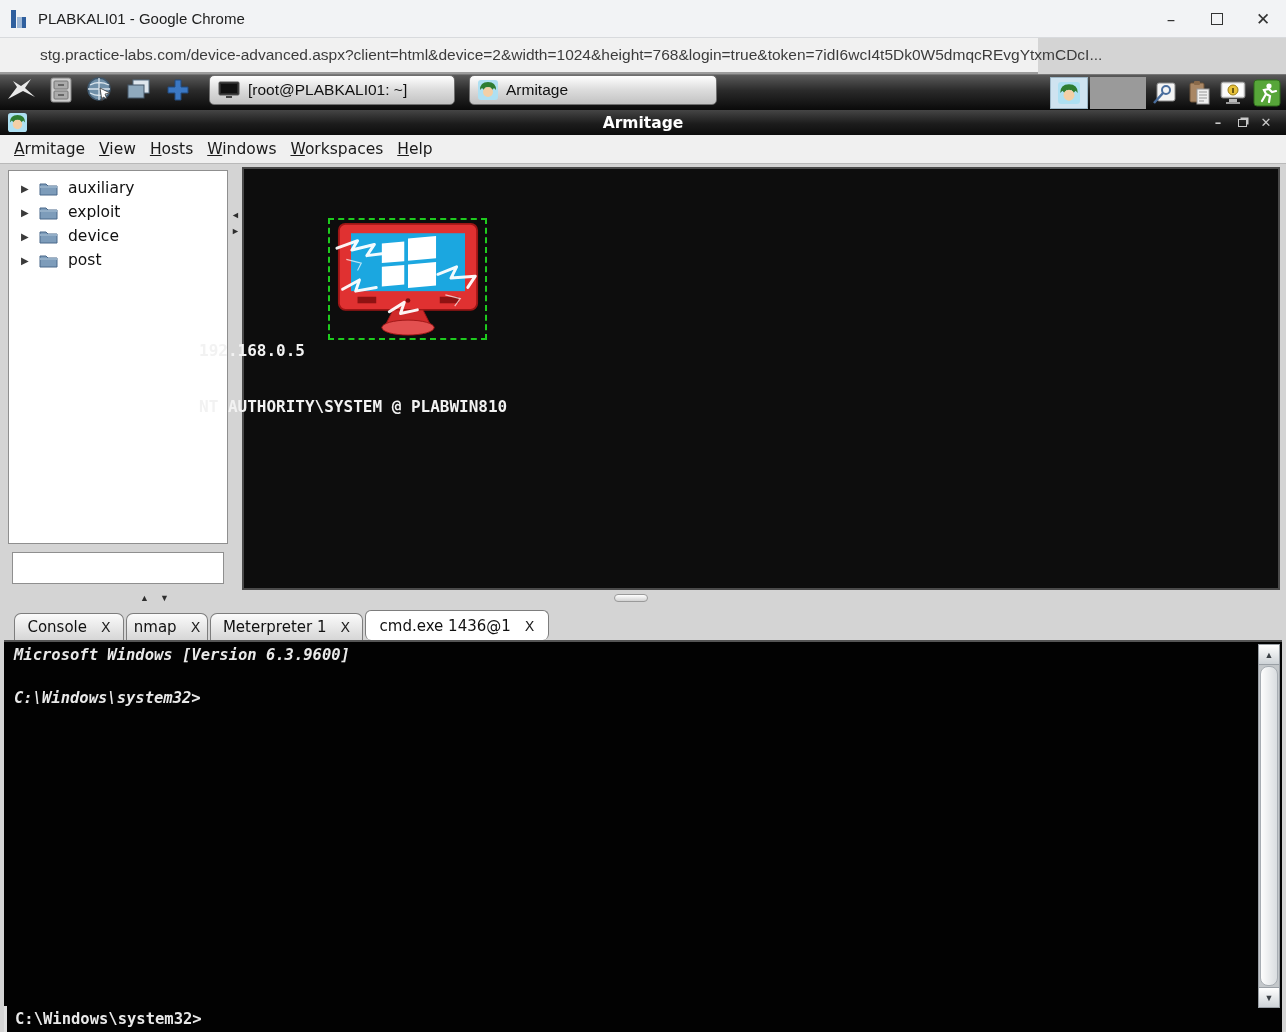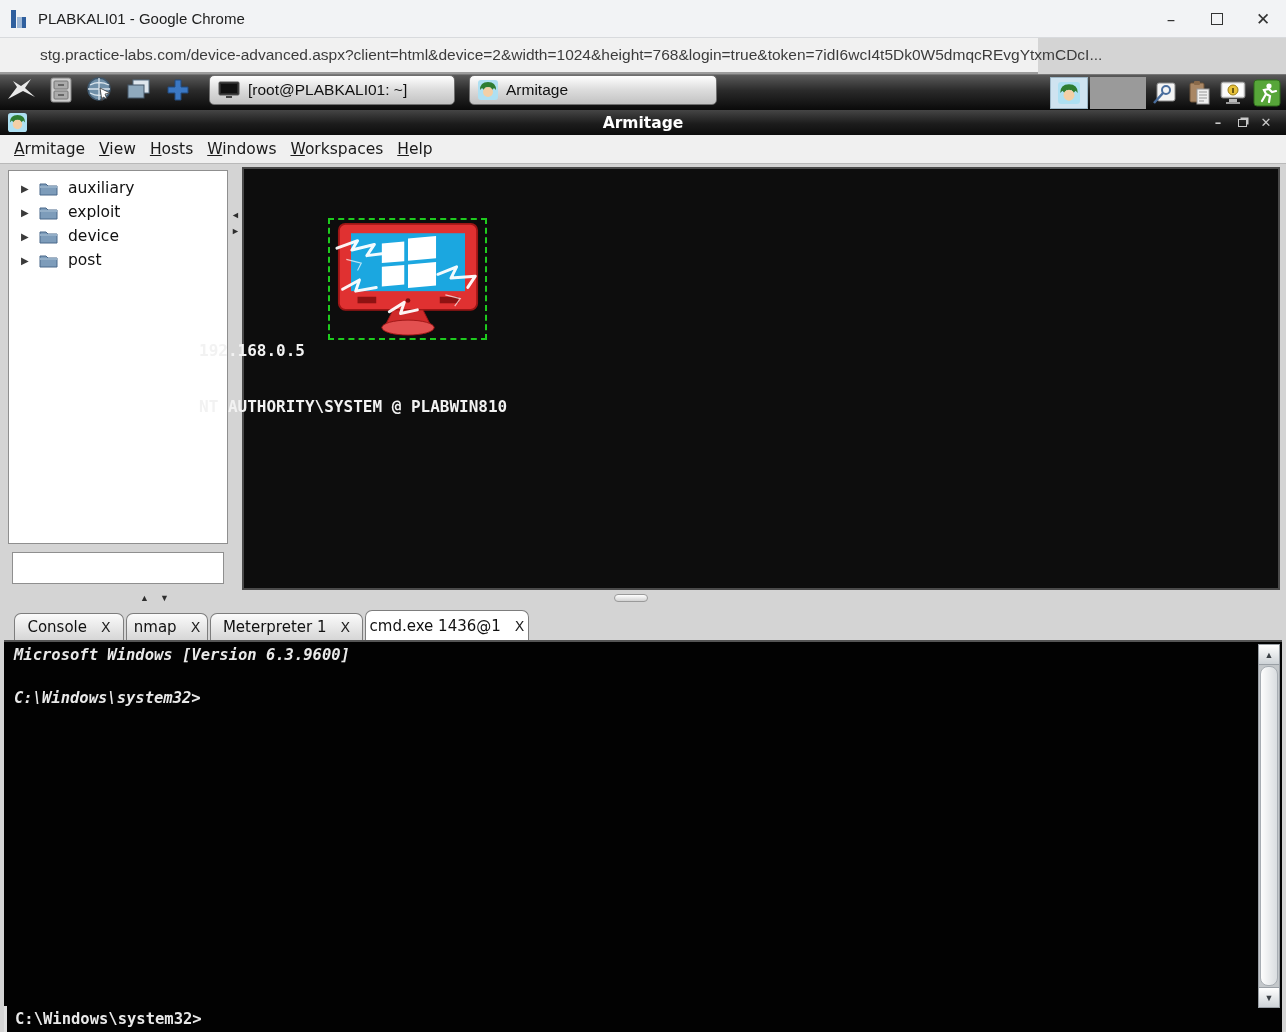--- a/index.html
+++ b/index.html
@@ -90,21 +90,21 @@
   
   .tab-bar { position:absolute; left:0; top:498px; width:1286px; height:32px; }
   .tab { position:absolute; bottom:0; height:27px; display:flex; align-items:center; justify-content:center;
     background:linear-gradient(#fbfbfb,#d6d6d6); border:1px solid #7d7d7d; border-bottom:none;
     border-radius:7px 7px 0 0; font-family:"DejaVu Sans",sans-serif; font-size:15px; color:#111; }
   .tab.selected { height:30px; background:#ffffff; z-index:3; }
   .tab .tab-close { margin-left:14px; font-size:14px; color:#222; }
   .tab1 { left:14px;  width:110px;text-align:right; }
   .tab2 { left:126px; width:82px;  }
   .tab3 { left:210px; width:153px;margin-top:12px; }
-  .tab4 { left:365px; width:164px; }
+  .tab4 { left:365px; width:184px;border-radius:6px; }
 
   
   .console { position:absolute; left:4px; top:530px; width:1278px; height:392px;
     background:#020202; border-top:2px solid #555; }
   .console-text { position:absolute; left:10px; top:3px; font-family:"DejaVu Sans Mono",monospace;
     font-weight:bold; font-size:15.5px; color:#e9e9e9; line-height:21.5px; white-space:pre;font-style:italic; }
   .console-input { position:absolute; left:0; bottom:0; width:1254px; height:26px;
     border-left:3px solid #e0e0e0; display:flex; align-items:center; background:#020202; }
   .console-prompt { margin-left:8px; font-family:"DejaVu Sans Mono",monospace; font-weight:bold;
     font-size:15.5px; color:#e9e9e9; white-space:pre; }

